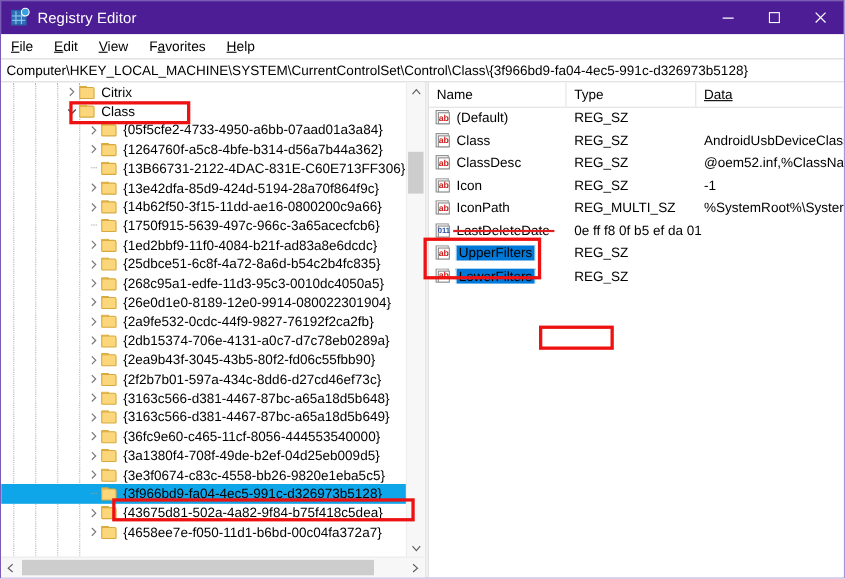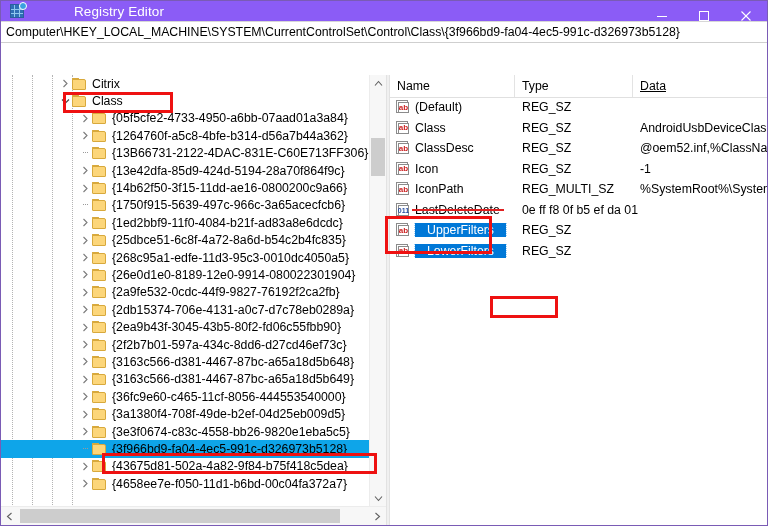--- a/index.html
+++ b/index.html
@@ -6,21 +6,21 @@
   body{
     width:768px;height:526px;overflow:hidden;
     font-family:"Liberation Sans","DejaVu Sans",sans-serif;
     background:#ffffff;color:#000000;
     -webkit-font-smoothing:antialiased;
   }
   .window{position:relative;width:768px;height:526px;box-sizing:border-box;
           border:1px solid #7a5bb5;background:#fff;}
 
   
-  .titlebar{height:20px;background:#8b5cf6;display:flex;align-items:center;position:relative;gap:40px;}
+  .titlebar{height:30px;background:#4c1d95;display:flex;align-items:center;position:relative;}
   .app-icon{width:16px;height:16px;margin-left:9px;margin-right:8px;position:relative;flex:none;}
   .app-icon .grid{position:absolute;left:0;top:1px;width:14px;height:14px;background:#2f6fb5;
                   border:1px solid #2a5f9e;box-sizing:border-box;}
   .app-icon .grid:before{content:"";position:absolute;left:3px;top:0;width:1px;height:12px;background:#8ec7ee;}
   .app-icon .grid:after{content:"";position:absolute;left:8px;top:0;width:1px;height:12px;background:#8ec7ee;}
   .app-icon .hline1,.app-icon .hline2{position:absolute;left:0;width:12px;height:1px;background:#8ec7ee;}
   .app-icon .hline1{top:4px;}.app-icon .hline2{top:8px;}
   .app-icon .dot{position:absolute;right:-1px;top:-1px;width:6px;height:6px;border-radius:50%;
                  background:#3aa0e0;border:1px solid #fff;}
   .title-text{color:#ffffff;font-size:13.5px;letter-spacing:.1px;}
@@ -77,21 +77,21 @@
   
   .lheader{height:22px;display:flex;border-bottom:1px solid #e0e0e0;background:#fff;}
   .lh{font-size:12.3px;color:#000;display:flex;align-items:center;padding-left:7px;
       box-sizing:border-box;border-right:1px solid #e3e3e3;}
   .lrows{position:absolute;left:0;right:0;top:22px;bottom:0;overflow:hidden;}
   .lrow{height:20.5px;display:flex;align-items:center;position:relative;white-space:nowrap;}
   .cell{box-sizing:border-box;overflow:hidden;display:flex;align-items:center;font-size:12.3px;}
   .cell.name{padding-left:5px;}
   .cell.type{padding-left:7px;}
   .cell.data{padding-left:7px;}
-  .lrow.sel .cell.name .txt{background:#0078d7;color:#ffffff;outline:1px dotted #9fd0f5;padding:0 12px;}
+  .lrow.sel .cell.name .txt{background:#0078d7;color:#000000;outline:1px dotted #9fd0f5;padding:0 2px;}
   .valicon{width:15px;height:14px;flex:none;margin-right:5px;position:relative;}
   .valicon .pg{position:absolute;left:1px;top:0;width:12px;height:13px;background:#fff;
                border:1px solid #8b8b8b;box-sizing:border-box;}
   .valicon .pg2{position:absolute;left:3px;top:2px;width:11px;height:11px;background:#fff;
                 border:1px solid #8b8b8b;box-sizing:border-box;}
   .valicon .ab{position:absolute;left:3px;top:2px;width:11px;height:11px;
                display:flex;align-items:center;justify-content:center;
                font-size:8px;font-weight:bold;color:#cc2222;line-height:1;font-family:"Liberation Sans",sans-serif;}
   .valicon.bin .ab{color:#2a4fa0;font-size:7px;}
   .strike{position:absolute;left:1px;right:1px;top:6px;height:2px;background:#e02020;}
@@ -133,20 +133,27 @@
       </div>
       <div class="wc">
         <svg width="12" height="12" viewBox="0 0 12 12">
             <line x1="1.5" y1="1.5" x2="10.5" y2="10.5" stroke="#ffffff" stroke-width="1.1"></line>
             <line x1="10.5" y1="1.5" x2="1.5" y2="10.5" stroke="#ffffff" stroke-width="1.1"></line>
           </svg>
       </div>
     </div>
   </div>
 
+  <div class="menubar">
+    <div class="menu-item"><u>F</u>ile</div>
+    <div class="menu-item"><u>E</u>dit</div>
+    <div class="menu-item"><u>V</u>iew</div>
+    <div class="menu-item">F<u>a</u>vorites</div>
+    <div class="menu-item"><u>H</u>elp</div>
+  </div>
 
   <div class="addressbar">
     <span>Computer\HKEY_LOCAL_MACHINE\SYSTEM\CurrentControlSet\Control\Class\{3f966bd9-fa04-4ec5-991c-d326973b5128}</span>
   </div>
 
   <div class="content">
 
     <div class="pane-left">
       <div class="vgrid" style="left:11px;"></div>
       <div class="vgrid" style="left:31px;"></div>

